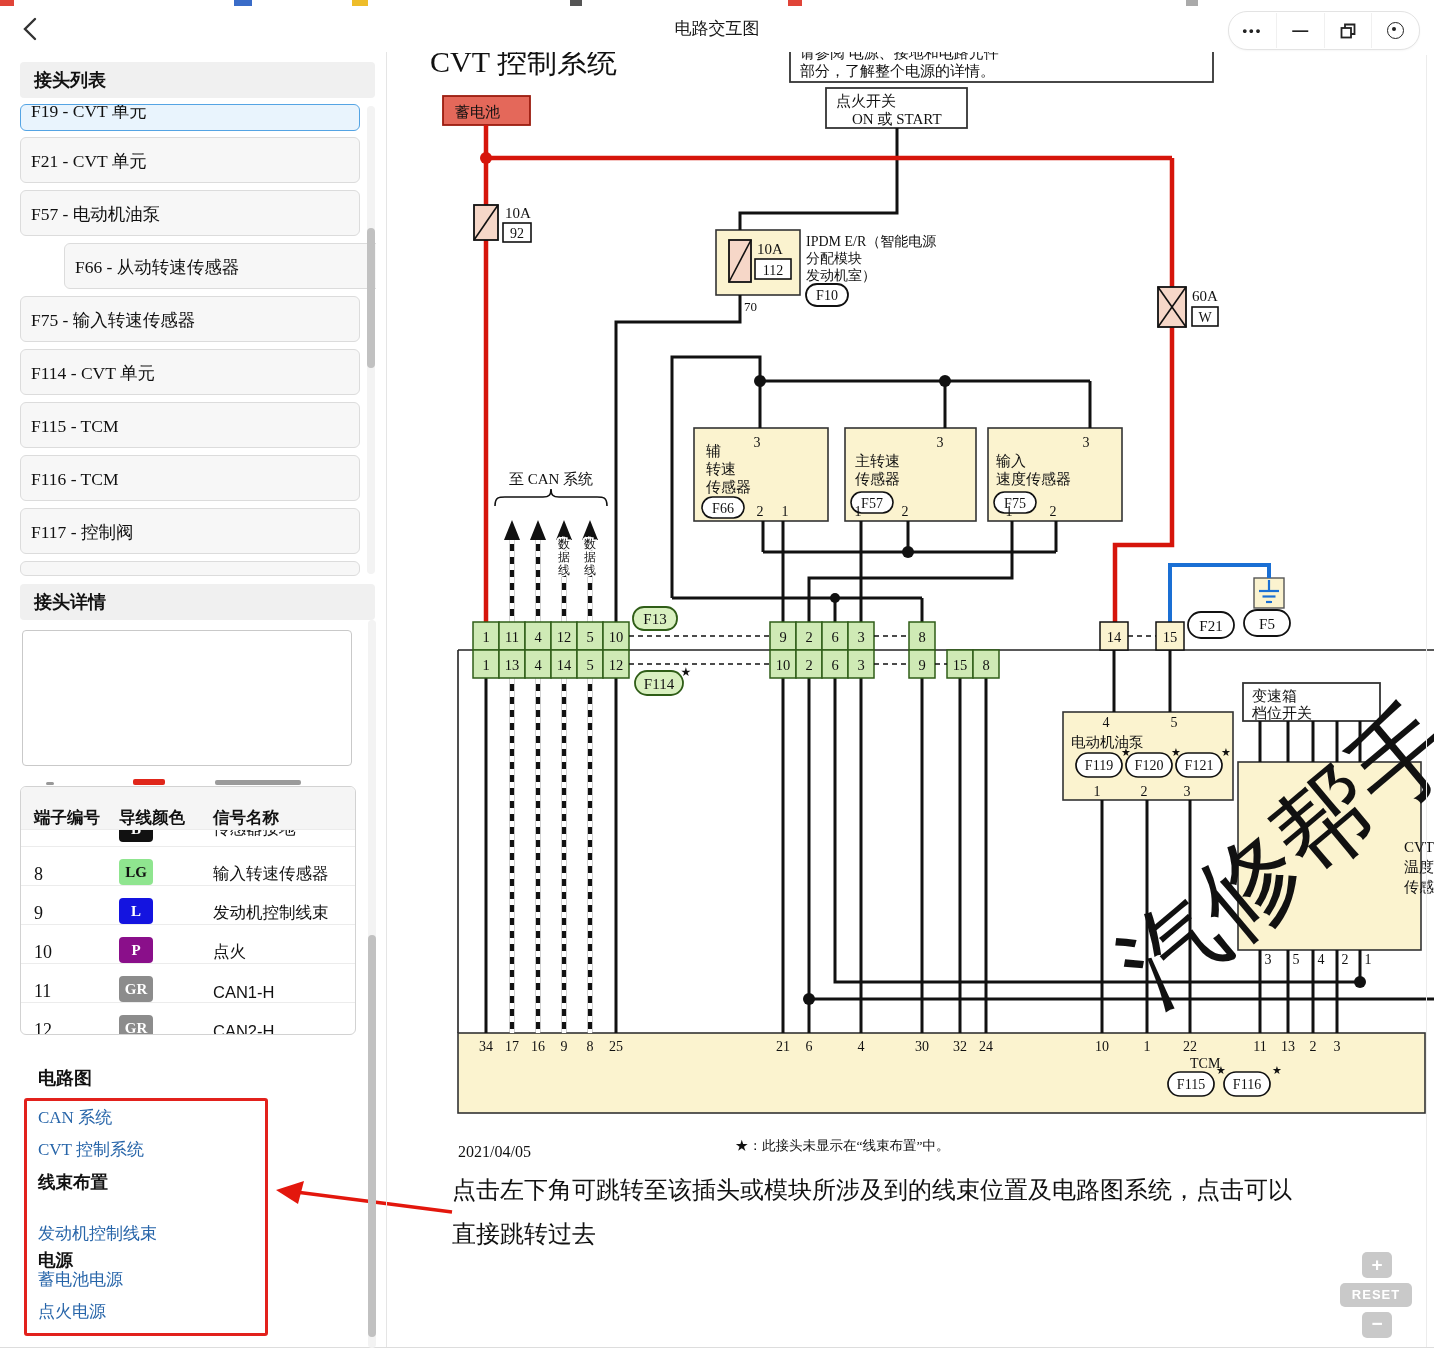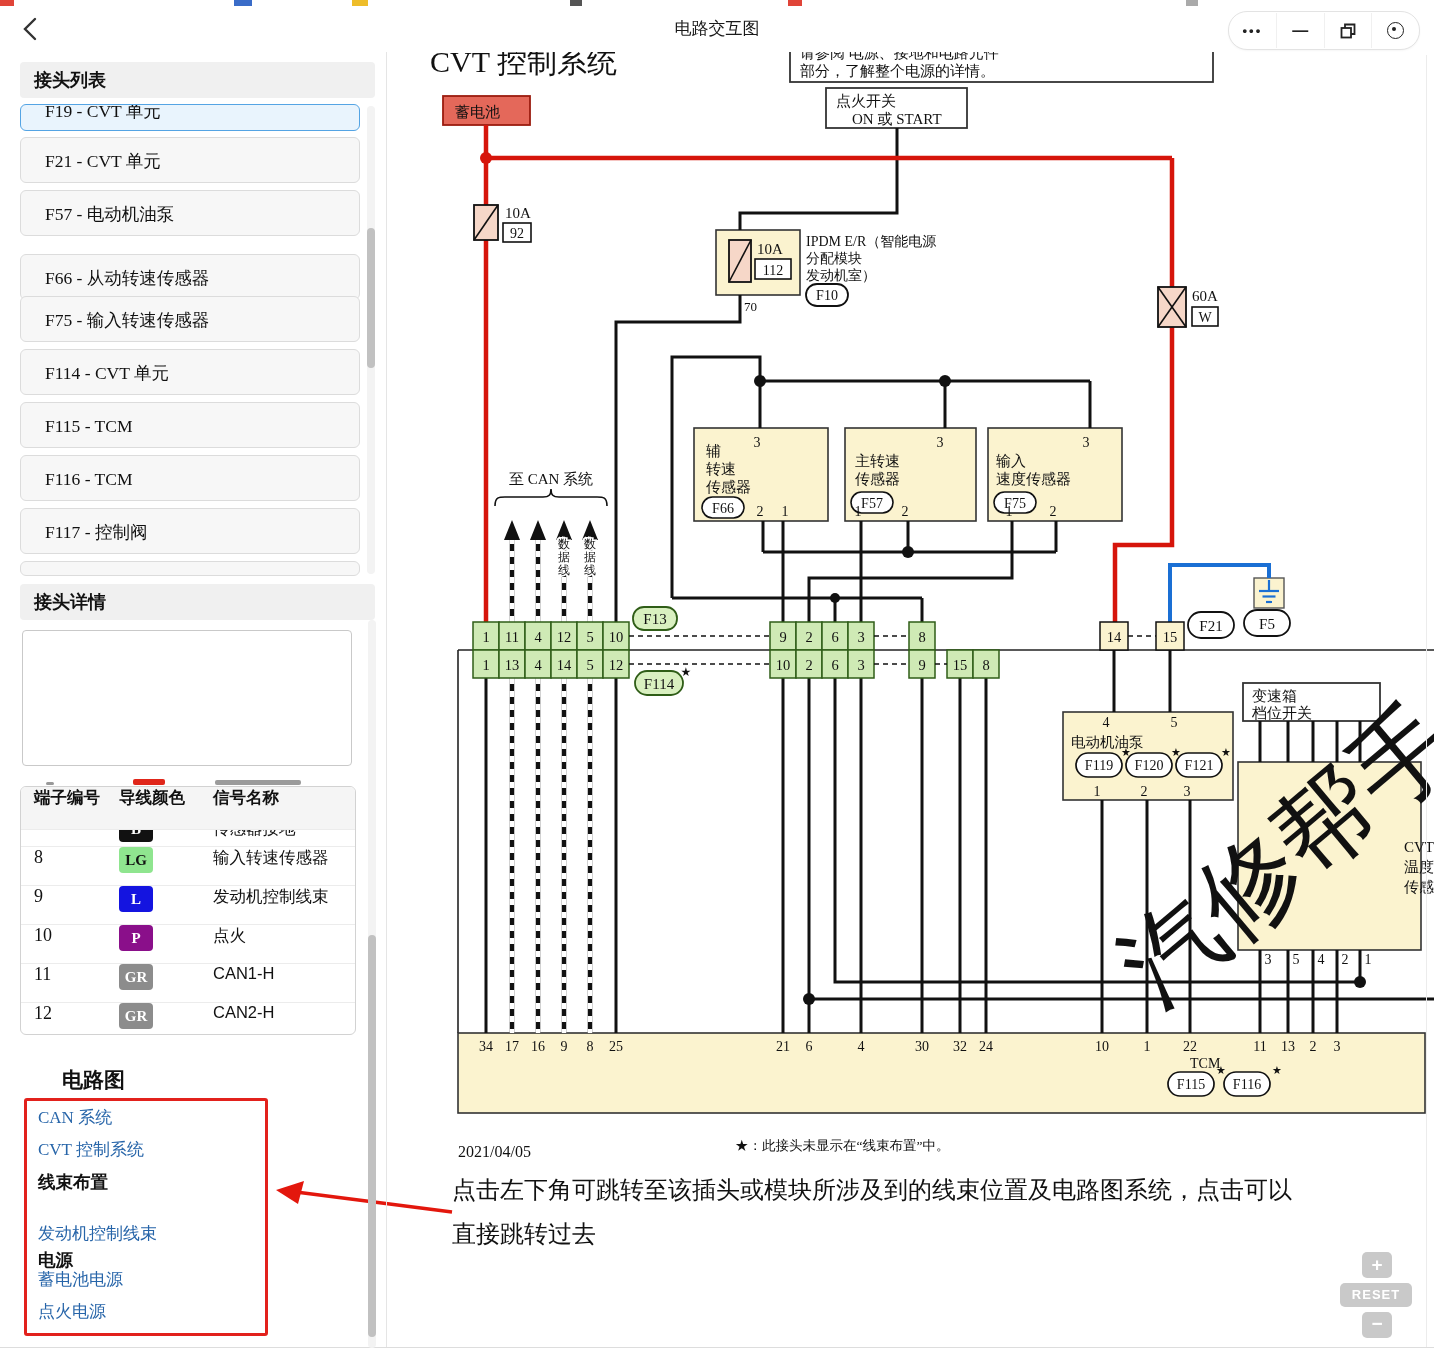--- a/index.html
+++ b/index.html
@@ -19,42 +19,42 @@
   .minus-glyph{font-weight:bold;}
   .target-icon{display:inline-block;width:15px;height:15px;border:1.8px solid #222;border-radius:50%;position:relative;top:3px;}
   .target-icon::after{content:"";position:absolute;left:3.5px;top:3.5px;width:4px;height:4px;border-radius:50%;background:#222;}
   
   .sidebar{position:absolute;left:10px;top:52px;width:366px;height:1300px;z-index:20;}
   .section-head{position:absolute;left:10px;width:355px;height:36px;background:#f0f0f0;border-radius:4px;
                 font-weight:bold;font-size:18px;line-height:36px;padding-left:14px;box-sizing:border-box;z-index:21;}
   .list-wrap{position:absolute;left:10px;top:52px;width:356px;height:472px;overflow:hidden;}
   .list-item{position:absolute;left:0;width:340px;height:46px;background:#f7f7f7;border:1px solid #dcdcdc;
              border-radius:6px;font-family:"Liberation Serif",serif;font-size:17.5px;line-height:46px;
-             padding-left:24px;box-sizing:border-box;cursor:pointer;overflow:hidden;}
+             padding-left:10px;box-sizing:border-box;cursor:pointer;overflow:hidden;}
   .list-item.selected{background:#e9f4fd;border:1.5px solid #54a4e4;}
   .vtrack{position:absolute;background:#f3f3f3;border-radius:4px;}
   .vthumb{position:absolute;background:#c1c1c1;border-radius:4px;cursor:pointer;}
   .preview-box{position:absolute;left:12px;top:578px;width:328px;height:134px;background:#fff;
                border:1px solid #c9c9c9;border-radius:4px;}
   .sliver{position:absolute;border-radius:2px;}
   
   .tbl{position:absolute;left:10px;top:734px;width:336px;height:249px;background:#fff;border:1px solid #d2d2d2;
        border-radius:6px;overflow:hidden;box-sizing:border-box;}
-  .trow{display:flex;border-top:1px solid #ececec;height:38px;align-items:flex-start;}
+  .trow{display:flex;border-top:1px solid #ececec;height:38px;align-items:flex-end;}
   .trow.head{border-top:none;background:#f5f5f5;height:42px;font-weight:bold;font-size:17px;}
   .trow.partial{height:16px;overflow:hidden;align-items:flex-start;}
   .tc1{width:88px;padding-left:13px;box-sizing:border-box;font-family:"Liberation Serif",serif;font-size:18px;}
   .tc2{width:92px;padding-left:10px;box-sizing:border-box;}
   .tc3{flex:1;padding-left:12px;font-size:16.5px;}
   .trow.head .tc1,.trow.head .tc3{font-family:"Liberation Sans",sans-serif;font-size:16.5px;}
   .badge{display:inline-block;min-width:34px;height:26px;line-height:26px;text-align:center;border-radius:4px;
          font-family:"Liberation Serif",serif;font-weight:bold;font-size:15px;}
   .partial-in{margin-top:-20px;display:flex;width:100%;align-items:center;height:38px;}
   
-  .circuits-label{position:absolute;left:28px;top:1014px;font-weight:bold;font-size:21px;margin-left:24px;}
+  .circuits-label{position:absolute;left:28px;top:1014px;font-weight:bold;font-size:18px;}
   .redbox{position:absolute;left:14px;top:1046px;width:238px;height:232px;border:3px solid #e2211c;border-radius:3px;z-index:22;}
   .slink{position:absolute;left:28px;font-size:17px;color:#2765a9;cursor:pointer;font-family:"Liberation Serif",serif;}
   .sheader{position:absolute;left:28px;font-size:17.5px;font-weight:bold;color:#111;font-family:"Liberation Sans",sans-serif;}
   
   .vdiv{position:absolute;left:386px;top:52px;width:1px;height:1296px;background:#e5e5e5;z-index:5;}
   .vdiv2{position:absolute;left:1426px;top:55px;width:1px;height:1292px;background:#ececec;z-index:5;}
   .hline-bottom{position:absolute;left:0;top:1347px;width:1434px;height:1px;background:#ddd;z-index:5;}
   
   .zoombtn{position:absolute;background:#c9c9c9;color:#fff;font-weight:bold;text-align:center;border-radius:5px;cursor:pointer;z-index:25;}
   .zplus{left:1362px;top:1252px;width:30px;height:26px;font-size:19px;line-height:26px;}
@@ -446,21 +446,21 @@
 
   <div class="sidebar">
     <div class="section-head" style="top:10px;">接头列表</div>
 
     <div class="list-wrap">
       <div class="list-item selected" style="top:0;height:27px;">
         <span style="display:block;margin-top:-17px;">F19 - CVT 单元</span>
       </div>
       <div class="list-item" style="top:33px;"><span>F21 - CVT 单元</span></div>
       <div class="list-item" style="top:86px;"><span>F57 - 电动机油泵</span></div>
-      <div class="list-item" style="top:150px;"><span>F66 - 从动转速传感器</span></div>
+      <div class="list-item" style="top:139px;margin-left:44px;"><span>F66 - 从动转速传感器</span></div>
       <div class="list-item" style="top:192px;"><span>F75 - 输入转速传感器</span></div>
       <div class="list-item" style="top:245px;"><span>F114 - CVT 单元</span></div>
       <div class="list-item" style="top:298px;"><span>F115 - TCM</span></div>
       <div class="list-item" style="top:351px;font-family:Liberation Serif, serif;"><span>F116 - TCM</span></div>
       <div class="list-item" style="top:404px;"><span>F117 - 控制阀</span></div>
       <div class="list-item" style="top:457px;height:15px;"></div>
     </div>
     <div class="vtrack" style="left:357px;top:54px;width:8px;height:468px;"></div>
     <div class="vthumb" style="left:357px;top:176px;width:8px;height:140px;"></div>
 

